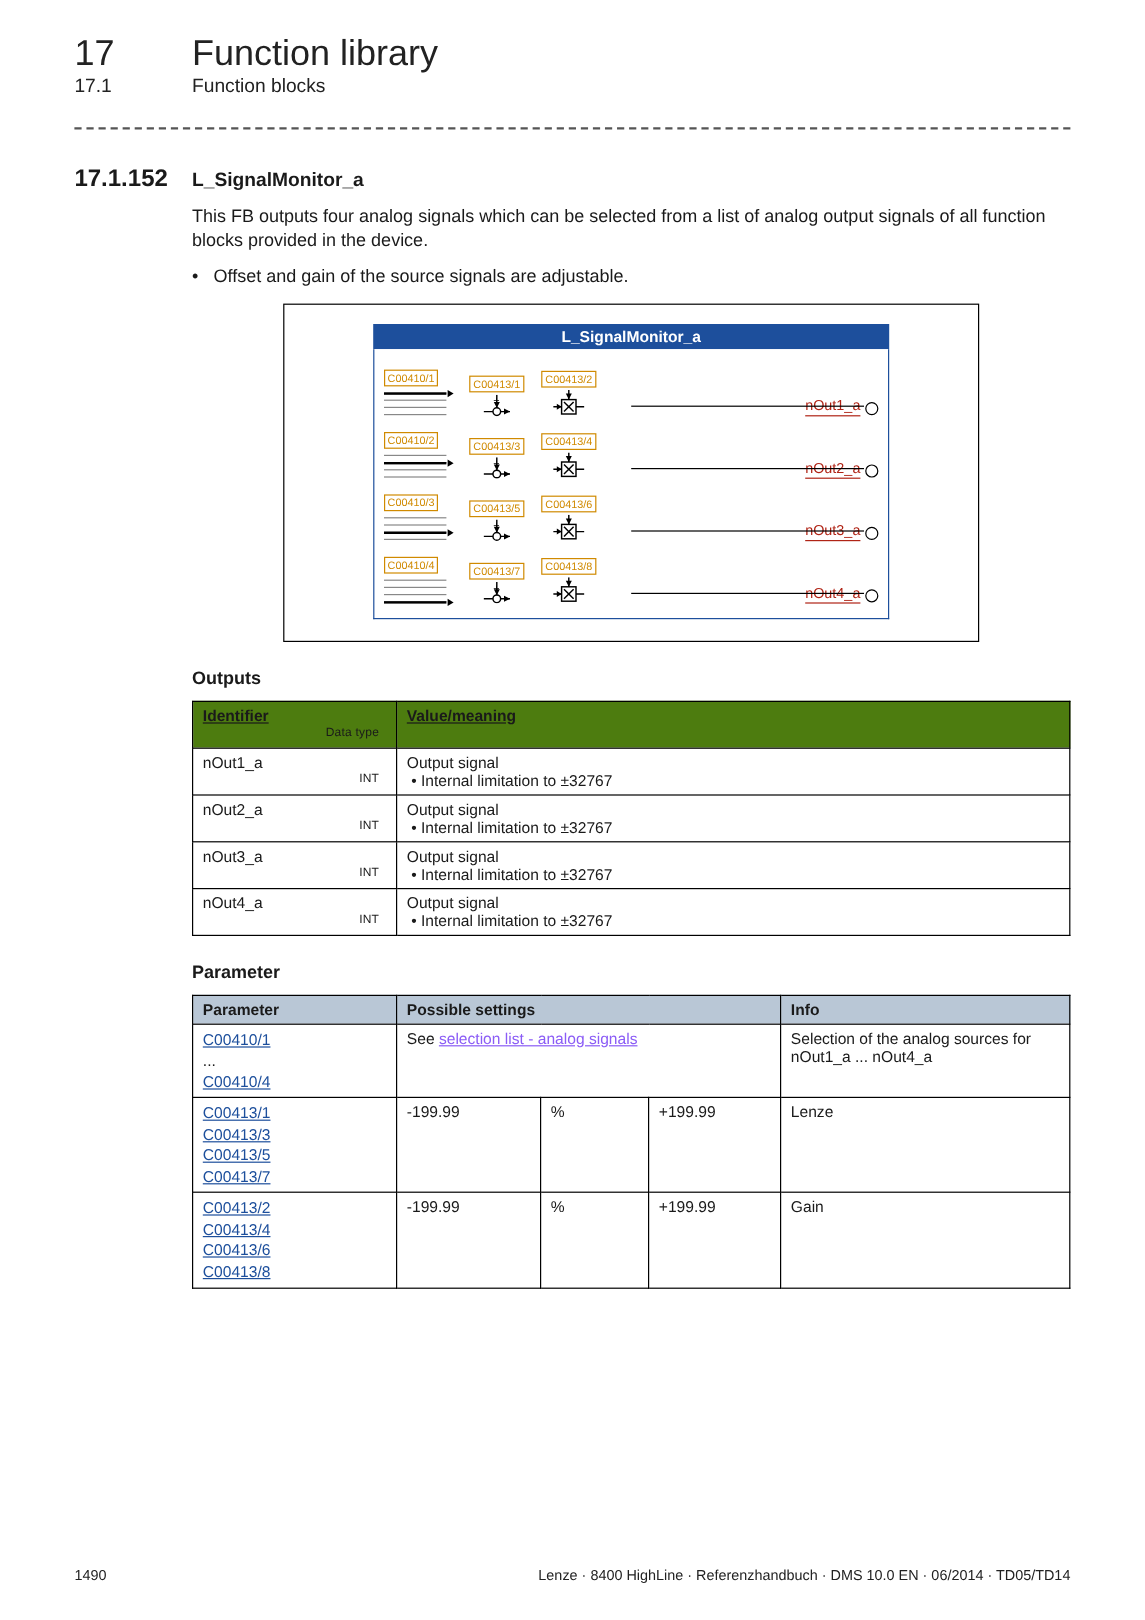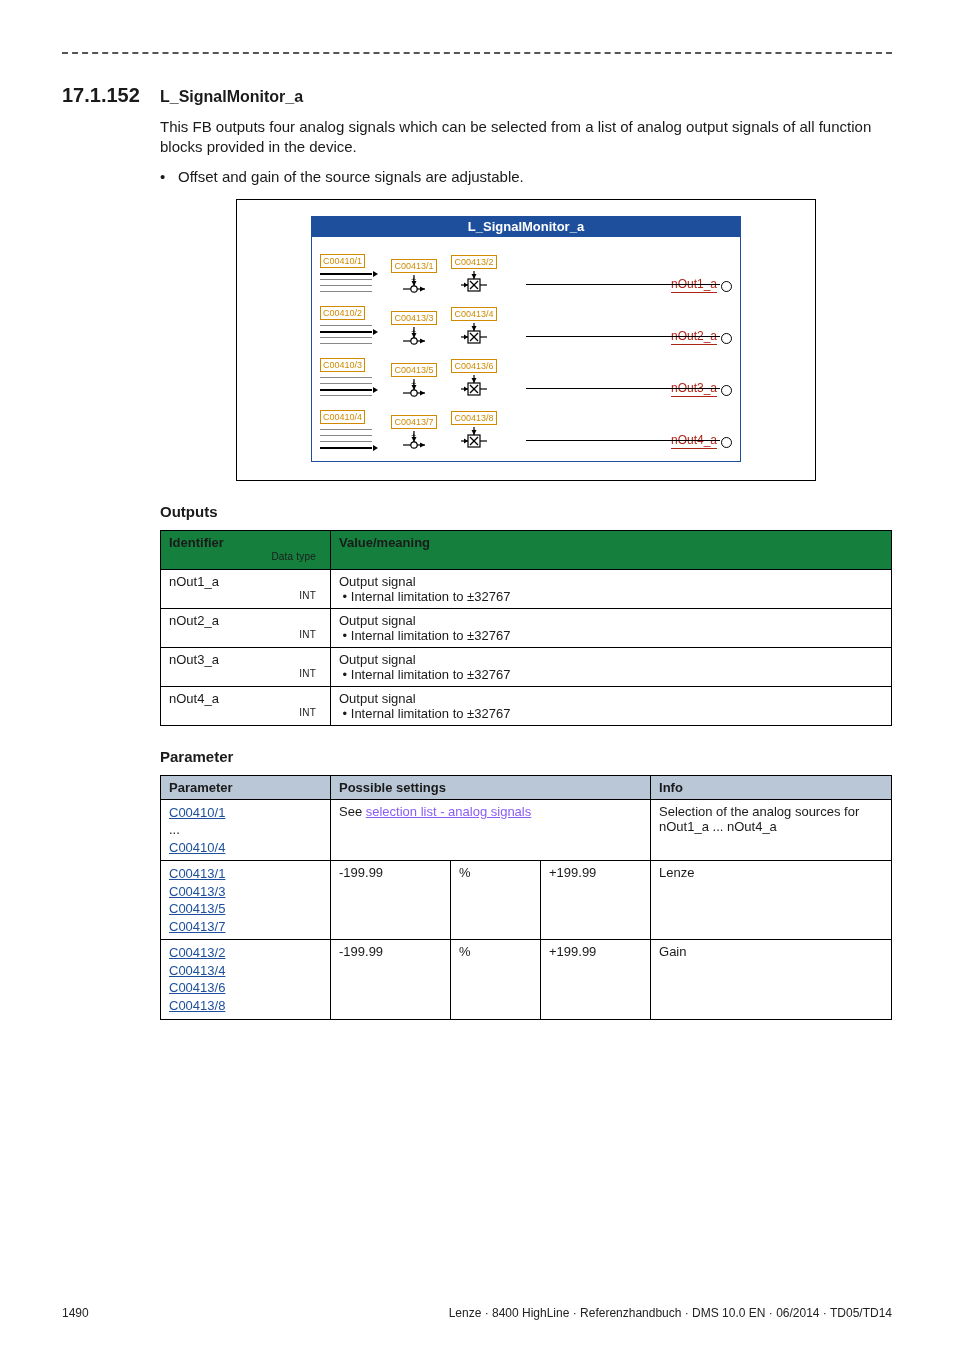--- a/index.html
+++ b/index.html
@@ -153,22 +153,23 @@
     width: 100%;
     font-size: 13px;
   }
   table.tbl th, table.tbl td {
     border: 1px solid #000;
     padding: 4px 8px;
     vertical-align: top;
     text-align: left;
   }
   table.tbl thead th {
-    background: #15803d;
+    background: #4d7c0f;
     font-weight: 700;
+    text-decoration: underline;
   }
   .ident-cell { position: relative; height: 30px; }
   .ident-name { display: block; }
   .ident-type {
     position: absolute; right: 6px; bottom: 3px;
     font-size: 10px; letter-spacing: 0.2px;
   }
   .val-main { display: block; }
   .val-sub { font-size: 13px; }
   
@@ -199,20 +200,28 @@
     left: 62px; right: 62px; bottom: 30px;
     display: flex; justify-content: space-between;
     font-size: 12px; color: #222;
   }
 </style>
 </head>
 <body>
 
 <div class="page">
 
+  <div class="hdr-line1">
+    <div class="chapnum">17</div>
+    <div class="chaptitle">Function library</div>
+  </div>
+  <div class="hdr-line2">
+    <div class="subnum">17.1</div>
+    <div class="subtitle">Function blocks</div>
+  </div>
 
   <hr class="dash-rule">
 
   <div class="section-row">
     <div class="section-num">17.1.152</div>
     <div class="section-title">L_SignalMonitor_a</div>
   </div>
 
   <div class="body-indent">
     <div class="intro">This FB outputs four analog signals which can be selected from a list of analog output signals of all function blocks provided in the device.</div>

